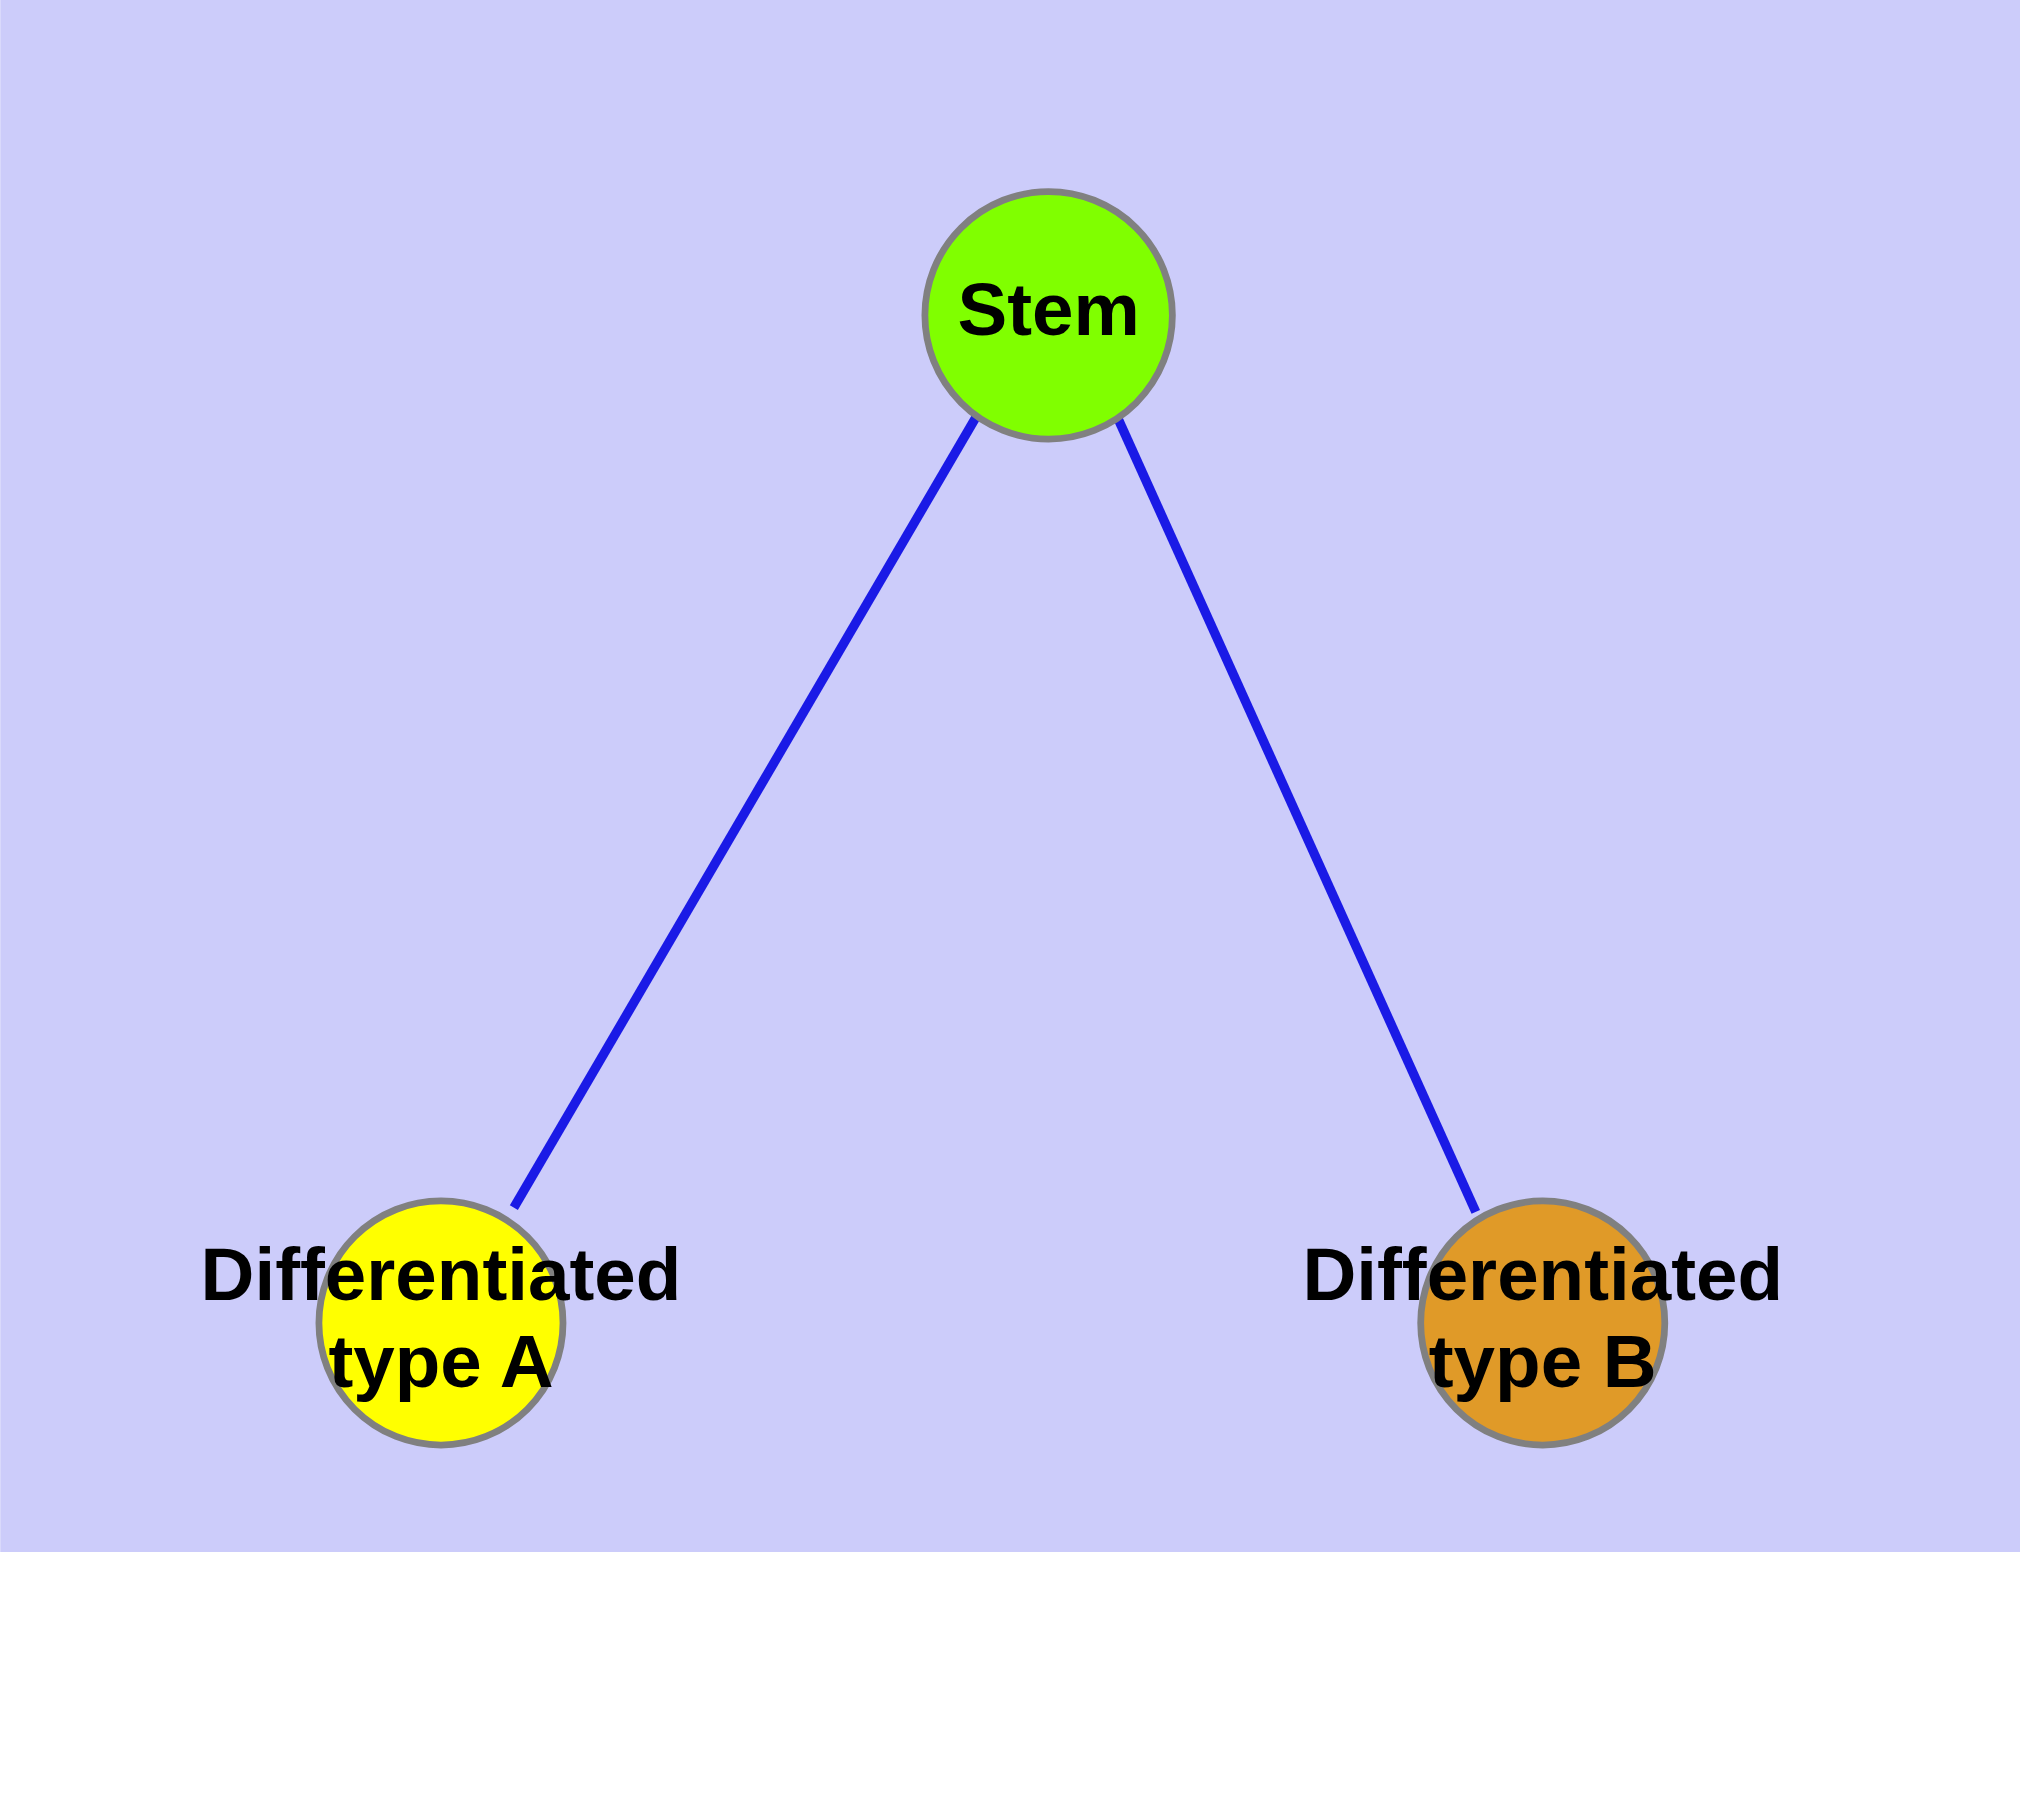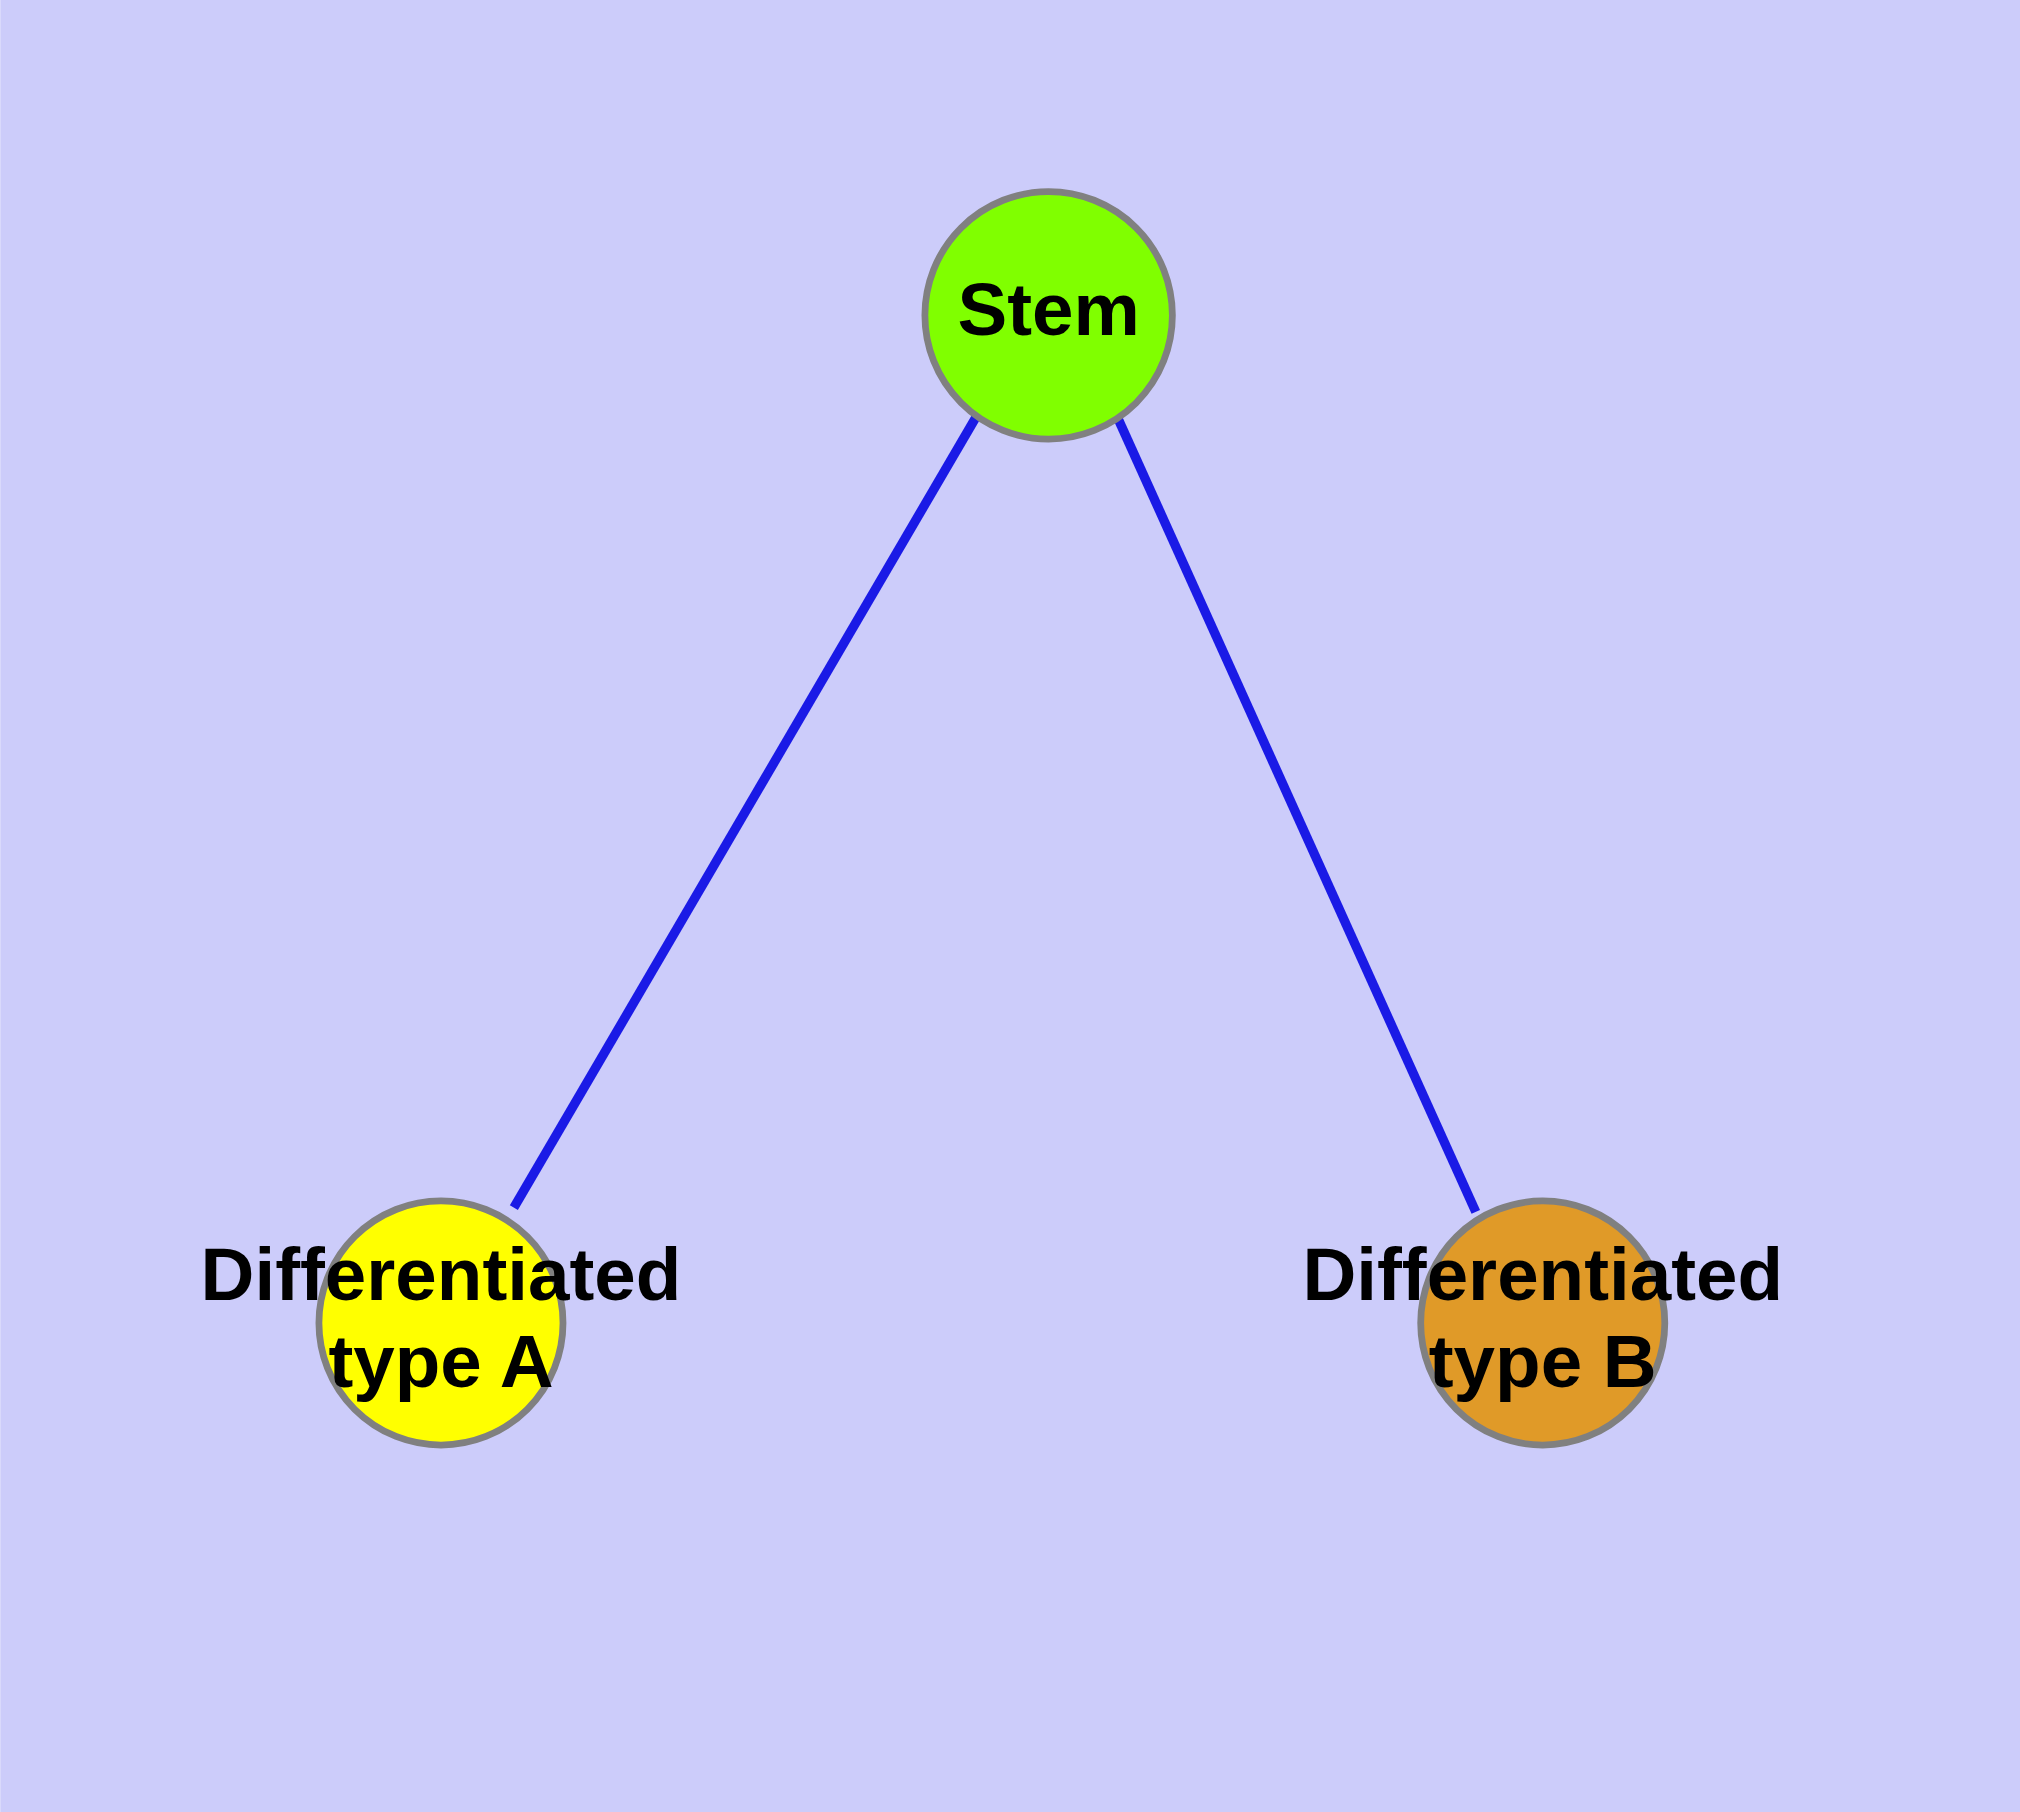--- a/index.html
+++ b/index.html
@@ -41,21 +41,21 @@
     stroke: #1a1ae6;
     stroke-width: 11;
     stroke-linecap: butt;
     fill: none;
   }
   .bg-rect { }
 </style>
 </head>
 <body>
 
-<div id="canvas" style="width: 2021px; height: 1812px;">
+<div id="canvas" style="width: 2021px; height: 1552px;">
   <svg id="graph-svg" viewBox="0 0 2384 2138" xmlns="http://www.w3.org/2000/svg">
 
     <rect class="bg-rect" x="0" y="0" width="2384" height="2138" fill="#ccccfa"></rect>
 
     <g>
         <line class="graph-edge" x1="1152" y1="491" x2="606" y2="1425" stroke="#1a1ae6"></line>
         <line class="graph-edge" x1="1318" y1="492" x2="1741" y2="1430" stroke="#1a1ae6"></line>
       </g>
 
     <g>

